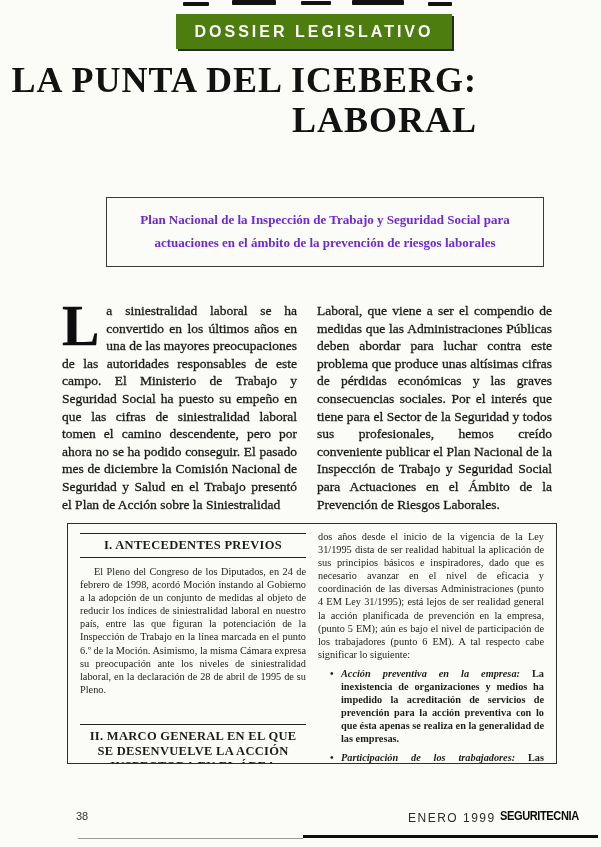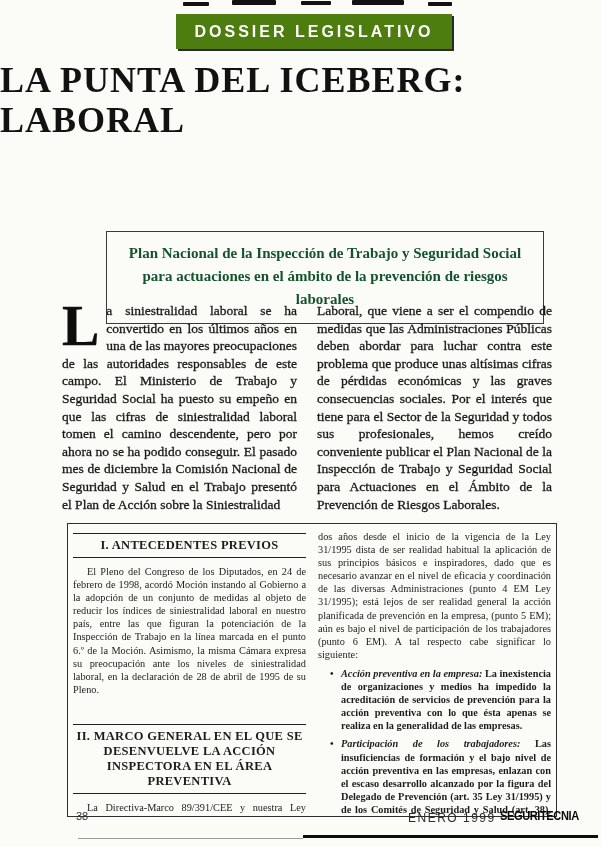--- a/index.html
+++ b/index.html
@@ -20,52 +20,51 @@
     display:flex;align-items:center;justify-content:center;
     box-shadow:2px 2px 0 #2a2a2a;
   }
   .banner span{
     color:#fdfdfd;font-family:"Liberation Sans",sans-serif;font-weight:bold;
     font-size:16px;letter-spacing:3px;white-space:nowrap;
   }
 
   
   .title{
-    left:0;top:60px;width:477px;text-align:left;
+    left:0;top:60px;width:477px;text-align:right;
     font-weight:bold;font-size:36px;line-height:40px;letter-spacing:1px;
     color:#121212;
   }
 
   
   .subtitle-box{
     left:106px;top:197px;width:408px;
     border:1.5px solid #3a3a3a;
     padding:10px 14px 12px 14px;
-    text-align:center;font-weight:bold;font-size:15px;line-height:23px;
-    color:#14532d;
-    margin-top:34px;
+    text-align:center;font-weight:bold;font-size:13px;line-height:23px;
+    color:#6d28d9;
   }
 
   
   .intro{
     left:62px;top:302px;width:490px;display:flex;gap:20px;
     font-size:13.5px;line-height:17.6px;text-align:justify;color:#191919;
     -webkit-text-stroke:0.3px #191919;
   }
   .intro .col{flex:1;}
   .dropcap{
     float:left;font-weight:bold;font-size:56px;line-height:44px;
     padding:2px 7px 0 0;color:#0d0d0d;
   }
 
   
   .frame{
-    left:67px;top:523px;width:490px;height:294px;
+    left:67px;top:523px;width:490px;height:241px;
     border:1.5px solid #2e2e2e;
-    display:flex;gap:12px;padding:6px 5px;box-sizing:border-box;
+    display:flex;gap:12px;padding:6px 12px;box-sizing:border-box;
     overflow:hidden;
   }
   .frame .fcol{flex:1;font-size:10.3px;line-height:13.1px;text-align:justify;color:#1c1c1c;}
   .sec-heading{
     font-weight:bold;font-size:12.5px;line-height:15px;text-align:center;
     border-top:1.5px solid #222;border-bottom:1.5px solid #222;
     padding:4px 2px;margin:3px 0 7px 0;letter-spacing:0.3px;
   }
   .sec-heading.second{margin-top:28px;}
   .para{text-indent:14px;margin:0 0 4px 0;}

